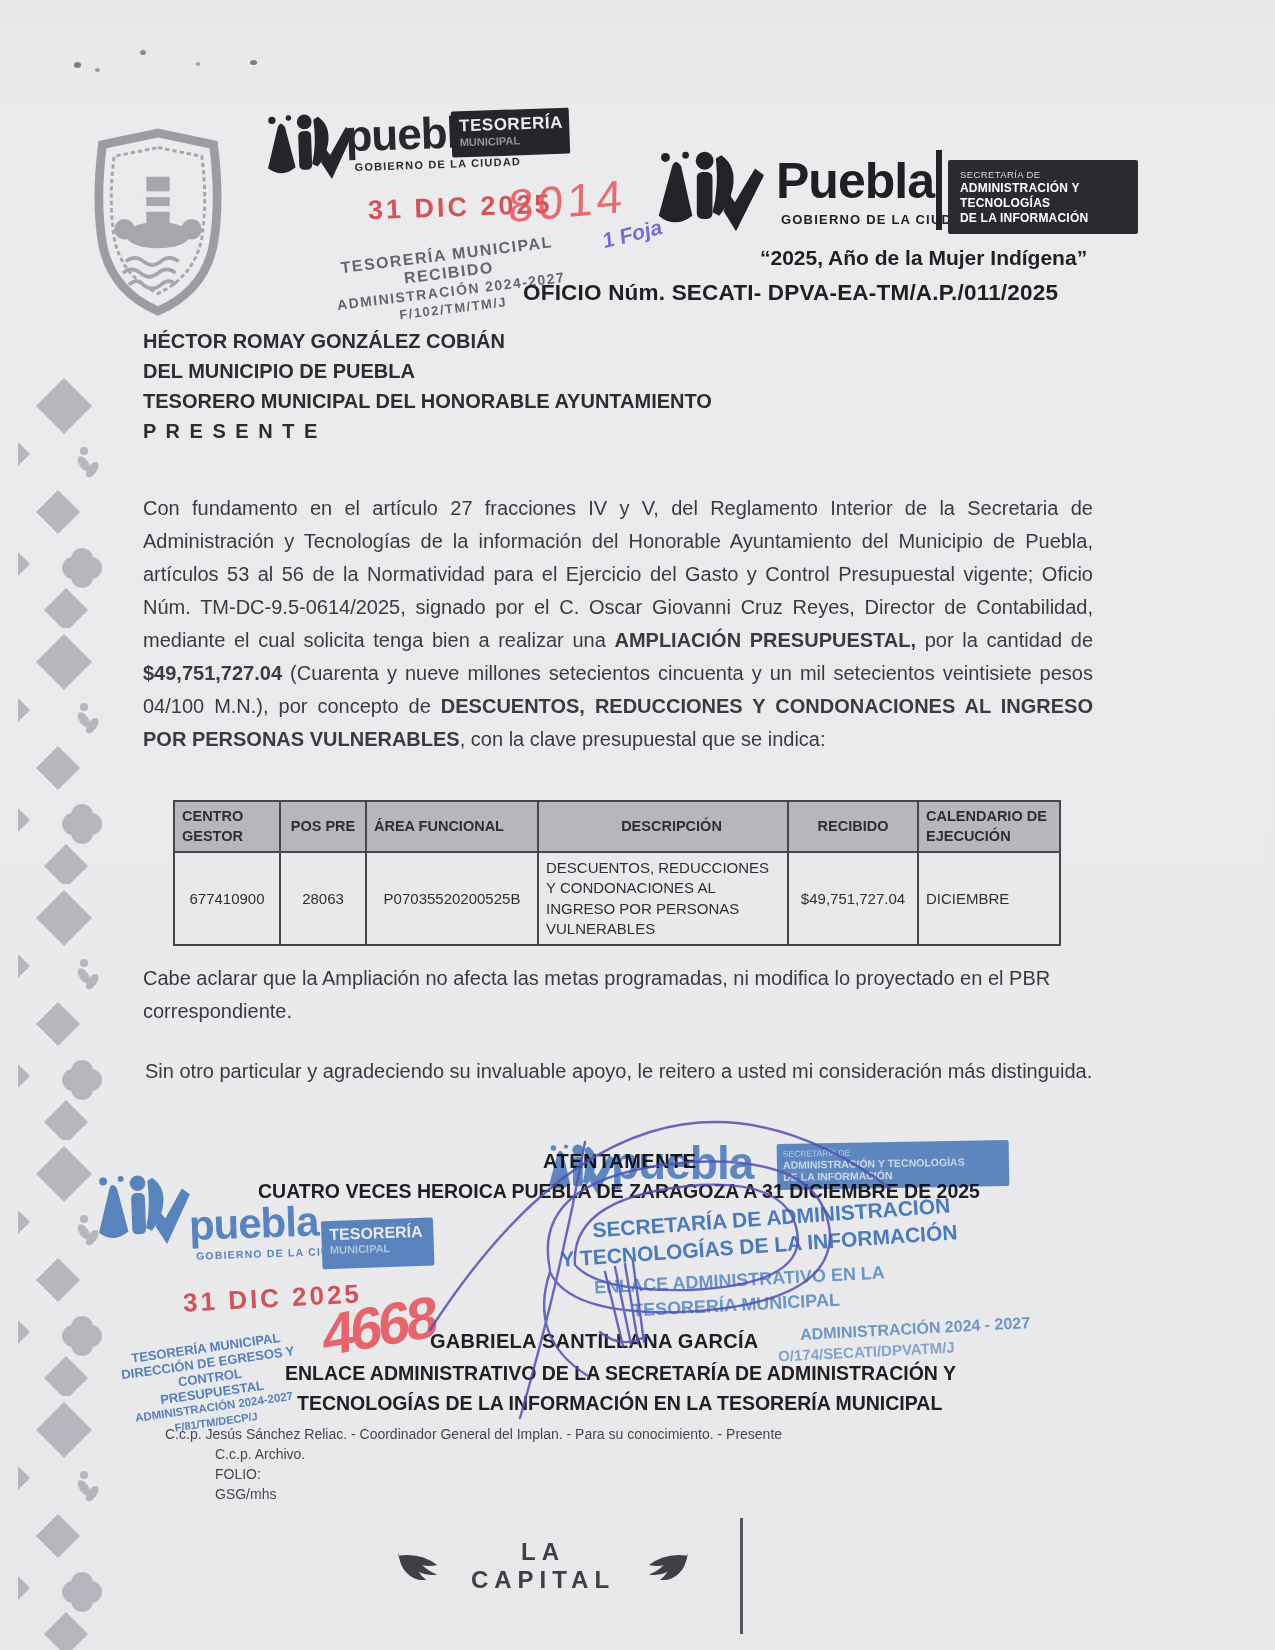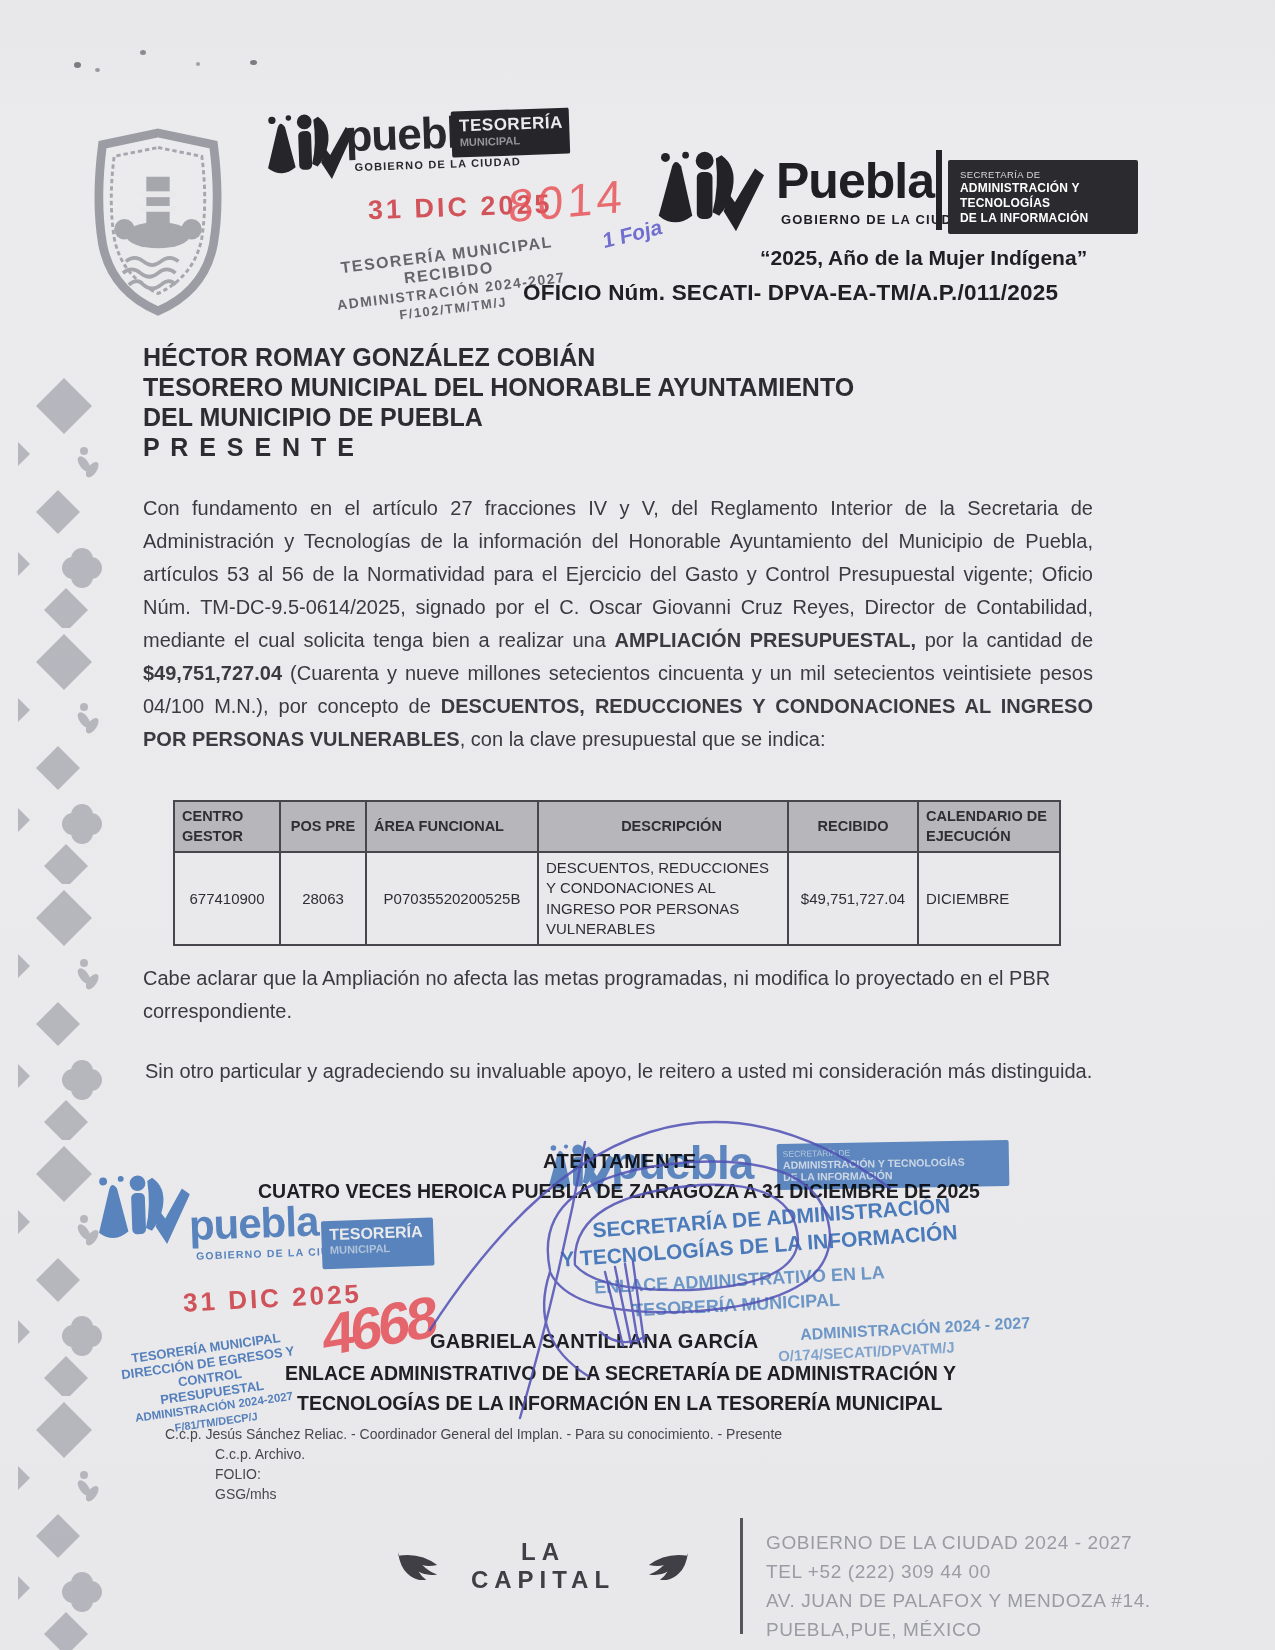--- a/index.html
+++ b/index.html
@@ -130,24 +130,24 @@
   <div class="abs" style="left:936px;top:150px;width:6px;height:80px;background:#232327;"></div>
   <div class="abs secbox" style="left:948px;top:160px;width:168px;">
     <div class="s1">SECRETARÍA DE</div>
     <div class="s2">ADMINISTRACIÓN Y TECNOLOGÍAS</div>
     <div class="s3">DE LA INFORMACIÓN</div>
   </div>
 
   <div class="abs b blk" style="left:760px;top:246px;font-size:21px;">“2025, Año de la Mujer Indígena”</div>
   <div class="abs b blk" style="left:523px;top:280px;font-size:22.5px;letter-spacing:.2px;">OFICIO Núm. SECATI- DPVA-EA-TM/A.P./011/2025</div>
 
-  <div class="abs" style="left:143px;top:342px;font-size:25px;font-weight:bold;color:#2c2c31;line-height:30px;">
+  <div class="abs" style="left:143px;top:326px;font-size:20px;font-weight:bold;color:#2c2c31;line-height:30px;">
     <div>HÉCTOR ROMAY GONZÁLEZ COBIÁN</div>
+    <div>DEL MUNICIPIO DE PUEBLA</div>
     <div>TESORERO MUNICIPAL DEL HONORABLE AYUNTAMIENTO</div>
-    <div>DEL MUNICIPIO DE PUEBLA</div>
     <div style="letter-spacing:2px;">P R E S E N T E</div>
   </div>
 
   <div class="abs bodytxt" style="left:143px;top:492px;width:950px;">
     <span>Con fundamento en el artículo 27 fracciones IV y V, del Reglamento Interior de la Secretaria de Administración y Tecnologías de la información del Honorable Ayuntamiento del Municipio de Puebla, artículos 53 al 56 de la Normatividad para el Ejercicio del Gasto y Control Presupuestal vigente; Oficio Núm. TM-DC-9.5-0614/2025, signado por el C. Oscar Giovanni Cruz Reyes, Director de Contabilidad, mediante el cual solicita tenga bien a realizar una </span><span class="b">AMPLIACIÓN PRESUPUESTAL,</span><span> por la cantidad de </span><span class="b">$49,751,727.04</span><span> (Cuarenta y nueve millones setecientos cincuenta y un mil setecientos veintisiete pesos 04/100 M.N.), por concepto de </span><span class="b">DESCUENTOS, REDUCCIONES Y CONDONACIONES AL INGRESO POR PERSONAS VULNERABLES</span><span>, con la clave presupuestal que se indica:</span>
   </div>
 
   <table class="ktable abs" style="left:173px;top:800px;width:886px;">
     <colgroup>
       <col style="width:106px">
@@ -250,20 +250,14 @@
       <svg width="42" height="28" style="color:#3f3f45;transform:scaleX(-1);">
           <use href="#wing" fill="currentColor"></use>
         </svg>
       <span class="b" style="font-size:24px;letter-spacing:6px;">LA CAPITAL</span>
       <svg width="42" height="28" style="color:#3f3f45;">
           <use href="#wing" fill="currentColor"></use>
         </svg>
     </div>
   </div>
   <div class="abs" style="left:740px;top:1518px;width:3px;height:116px;background:#55555c;"></div>
-  <div class="abs" style="left:766px;top:1528px;font-size:19px;line-height:29px;color:#9b9ba3;letter-spacing:.6px;">
-    <div>GOBIERNO DE LA CIUDAD 2024 - 2027</div>
-    <div>TEL +52 (222) 309 44 00</div>
-    <div>AV. JUAN DE PALAFOX Y MENDOZA #14.</div>
-    <div>PUEBLA,PUE, MÉXICO</div>
-  </div>
 
 </div>
 
 </body></html>

